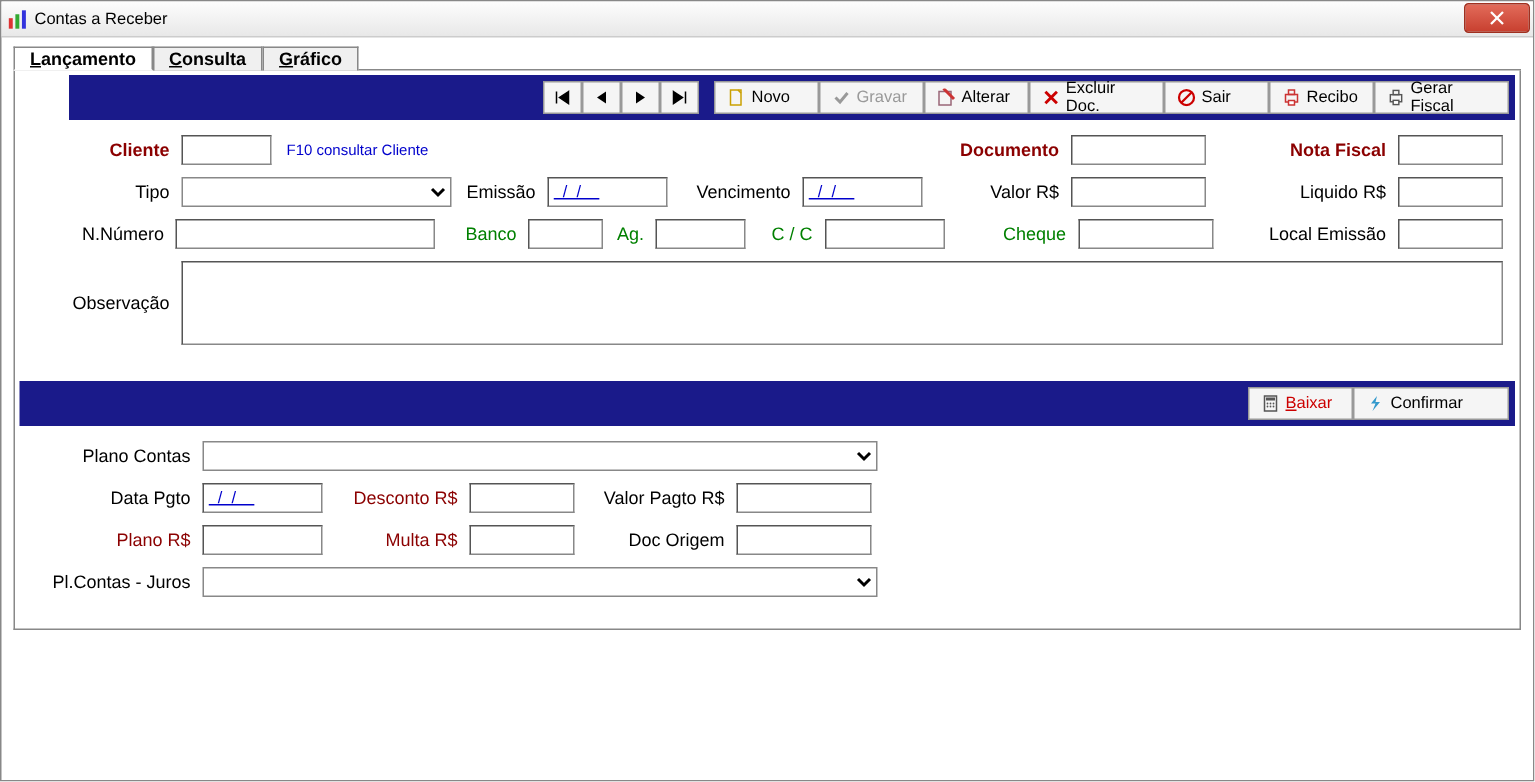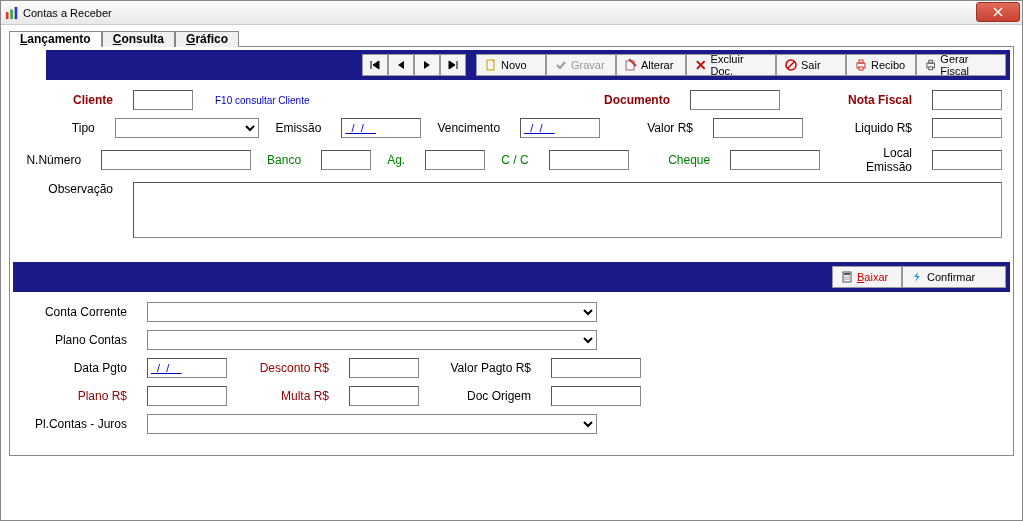--- a/index.html
+++ b/index.html
@@ -109,21 +109,21 @@
   }
   .toolbar-btn svg { width: 12px; height: 12px; }
 
   .form-area {
     padding: 10px 8px;
   }
   .form-row {
     display: flex;
     align-items: center;
     margin-bottom: 8px;
-    gap: 16px;
+    gap: 4px;
   }
   .lbl {
     text-align: right;
     font-size: 12px;
     padding-right: 4px;
   }
   .lbl.maroon { color: #8b0000; font-weight: bold; }
   .lbl.darkred { color: #8b0000; }
   .lbl.green { color: #008000; }
 
@@ -301,21 +301,21 @@
           <input class="txt-input" style="width: 60px;" value="">
           <span class="lbl green" style="width:46px">C / C</span>
           <input class="txt-input" style="width: 80px;" value="">
           <span style="flex:1"></span>
           <span class="lbl green" style="width:80px">Cheque</span>
           <input class="txt-input" style="width: 90px;" value="">
           <span class="lbl" style="width:120px">Local Emissão</span>
           <input class="txt-input" style="width: 70px;" value="">
         </div>
 
-        <div class="form-row" style="align-items:flex-start">
+        <div class="form-row" style="align-items:center">
           <span class="lbl" style="width:96px">Observação</span>
           <textarea class="txt-input" style="flex: 1 1 0%;"></textarea>
         </div>
 
       </div>
 
       <div class="mid-bar">
         <div class="toolbar-btn" style="width:70px">
           <svg viewBox="0 0 12 12">
               <rect x="2" y="1" width="8" height="10" fill="none" stroke="#555"></rect>
@@ -332,24 +332,20 @@
         <div class="toolbar-btn" style="width:104px">
           <svg viewBox="0 0 12 12">
               <path d="M7 1 L3 6 L6 6 L4 11 L9 5 L6 5 Z" fill="#39c"></path>
             </svg>
           <span>Confirmar</span>
         </div>
       </div>
 
       <div class="form-area">
 
-        <div class="form-row">
-          <span class="lbl" style="width:110px">Conta Corrente</span>
-          <select class="select-input" style="width:450px"></select>
-        </div>
 
         <div class="form-row">
           <span class="lbl" style="width:110px">Plano Contas</span>
           <select class="select-input" style="width:450px"></select>
         </div>
 
         <div class="form-row">
           <span class="lbl" style="width:110px">Data Pgto</span>
           <input class="txt-input" style="width: 80px; color: rgb(0, 0, 204); text-decoration: underline;" value="  /  /    ">
           <span class="lbl darkred" style="width:90px">Desconto R$</span>

